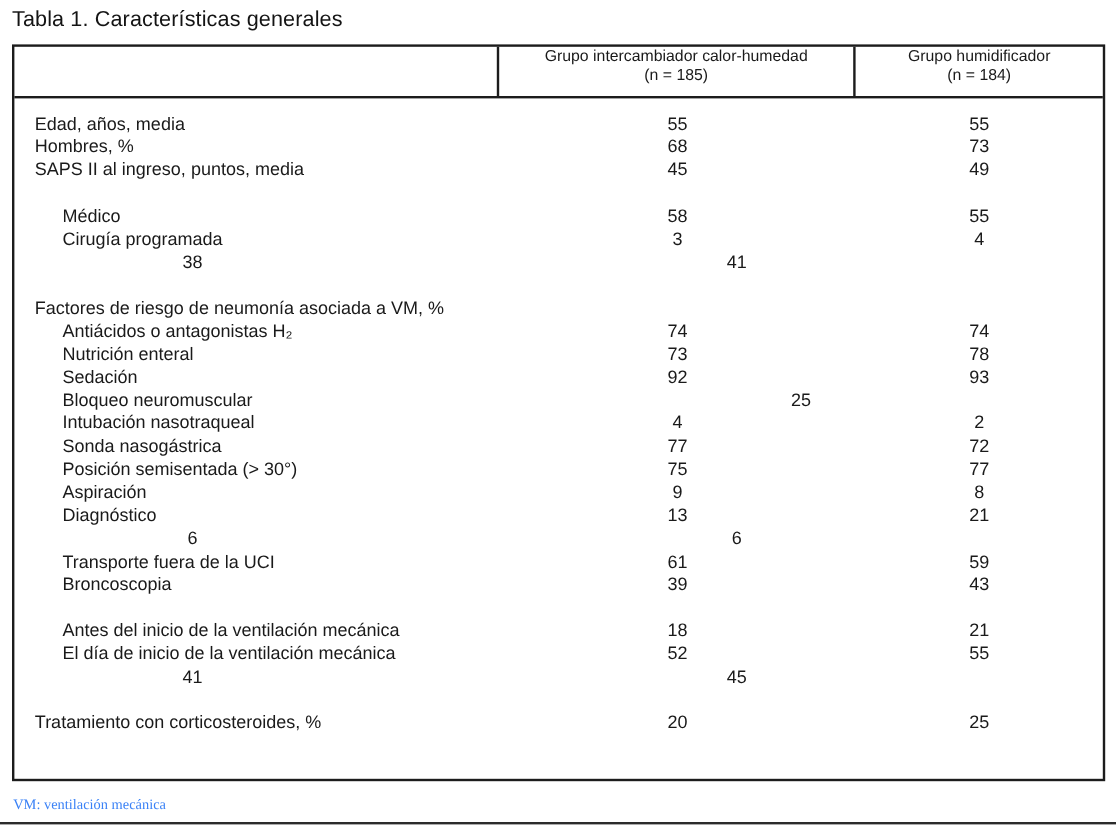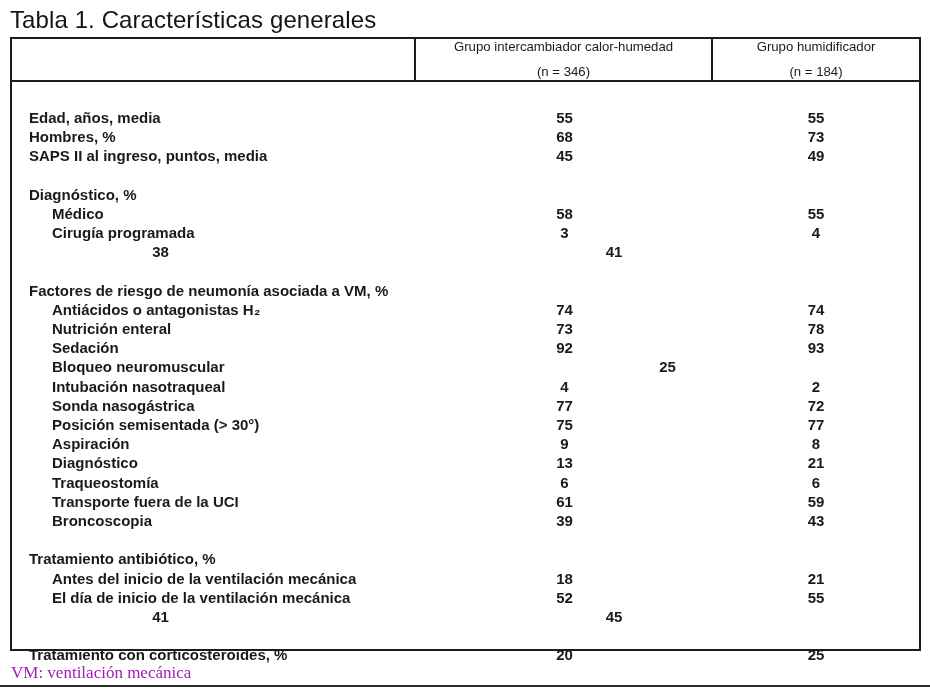--- a/index.html
+++ b/index.html
@@ -9,21 +9,21 @@
     height: 690px;
     background: #ffffff;
     font-family: "Liberation Sans", "DejaVu Sans", sans-serif;
     color: #1a1a1a;
     overflow: hidden;
   }
   .title {
     position: absolute;
     left: 10px;
     top: 6px;
-    font-size: 24px;
+    font-size: 18px;
     letter-spacing: 0.1px;
     color: #141414;
     white-space: nowrap;
   }
   .tbl {
     position: absolute;
     left: 10px;
     top: 37px;
     width: 911px;
     height: 614px;
@@ -42,35 +42,34 @@
   }
   .th-label {
     width: 404px;
     border-right: 2px solid #1c1c1c;
   }
   .th-val {
     width: 297px;
     border-right: 2px solid #1c1c1c;
     display: flex;
     flex-direction: column;
-    justify-content: space-between;
+    justify-content: flex-start;
     align-items: center;
     text-align: center;
     font-size: 13.2px;
     line-height: 16px;
     color: #1a1a1a;
   }
   .th-last {
     width: auto;
     flex: 1;
     border-right: none;
   }
   .tbody {
-    padding-top: 26px;
-    font-weight: bold;
+    padding-top: 12px;
   }
   .row {
     display: flex;
     height: 19.2px;
     align-items: center;
     font-size: 15px;
     line-height: 19.2px;
   }
   .row .lbl {
     width: 404px;
@@ -89,22 +88,22 @@
   .row .v2 {
     flex: 1;
     text-align: center;
   }
   .row.spacer { }
   .footnote {
     position: absolute;
     left: 11px;
     top: 663px;
     font-family: "Liberation Serif", "DejaVu Serif", serif;
-    font-size: 17px;
-    color: #a21caf;
+    font-size: 12px;
+    color: #3b82f6;
     white-space: nowrap;
   }
   .bottom-rule {
     position: absolute;
     left: 0;
     top: 685px;
     width: 930px;
     height: 2px;
     background: #2b2b2b;
   }
@@ -114,21 +113,21 @@
 
 <div class="page">
 
   <div class="title">Tabla 1. Características generales</div>
 
   <div class="tbl">
     <div class="thead">
       <div class="th th-label"></div>
       <div class="th th-val">
         <span>Grupo intercambiador calor-humedad</span>
-        <span>(n = 346)</span>
+        <span>(n = 185)</span>
       </div>
       <div class="th th-val th-last">
         <span>Grupo humidificador</span>
         <span>(n = 184)</span>
       </div>
     </div>
     <div class="tbody" id="tbody">
         <div class="row data">
           <div class="lbl">Edad, años, media</div>
           <div class="v1">55</div>
@@ -138,25 +137,20 @@
           <div class="lbl">Hombres, %</div>
           <div class="v1">68</div>
           <div class="v2">73</div>
         </div>
         <div class="row data">
           <div class="lbl">SAPS II al ingreso, puntos, media</div>
           <div class="v1">45</div>
           <div class="v2">49</div>
         </div>
         <div class="row spacer"></div>
-        <div class="row section">
-          <div class="lbl">Diagnóstico, %</div>
-          <div class="v1"></div>
-          <div class="v2"></div>
-        </div>
         <div class="row data indent">
           <div class="lbl">Médico</div>
           <div class="v1">58</div>
           <div class="v2">55</div>
         </div>
         <div class="row data indent">
           <div class="lbl">Cirugía programada</div>
           <div class="v1">3</div>
           <div class="v2">4</div>
         </div>
@@ -208,40 +202,34 @@
           <div class="lbl">Aspiración</div>
           <div class="v1">9</div>
           <div class="v2">8</div>
         </div>
         <div class="row data indent">
           <div class="lbl">Diagnóstico</div>
           <div class="v1">13</div>
           <div class="v2">21</div>
         </div>
         <div class="row data indent">
-          <div class="lbl">Traqueostomía</div>
           <div class="v1">6</div>
           <div class="v2">6</div>
         </div>
         <div class="row data indent">
           <div class="lbl">Transporte fuera de la UCI</div>
           <div class="v1">61</div>
           <div class="v2">59</div>
         </div>
         <div class="row data indent">
           <div class="lbl">Broncoscopia</div>
           <div class="v1">39</div>
           <div class="v2">43</div>
         </div>
         <div class="row spacer"></div>
-        <div class="row section">
-          <div class="lbl">Tratamiento antibiótico, %</div>
-          <div class="v1"></div>
-          <div class="v2"></div>
-        </div>
         <div class="row data indent">
           <div class="lbl">Antes del inicio de la ventilación mecánica</div>
           <div class="v1">18</div>
           <div class="v2">21</div>
         </div>
         <div class="row data indent">
           <div class="lbl">El día de inicio de la ventilación mecánica</div>
           <div class="v1">52</div>
           <div class="v2">55</div>
         </div>

